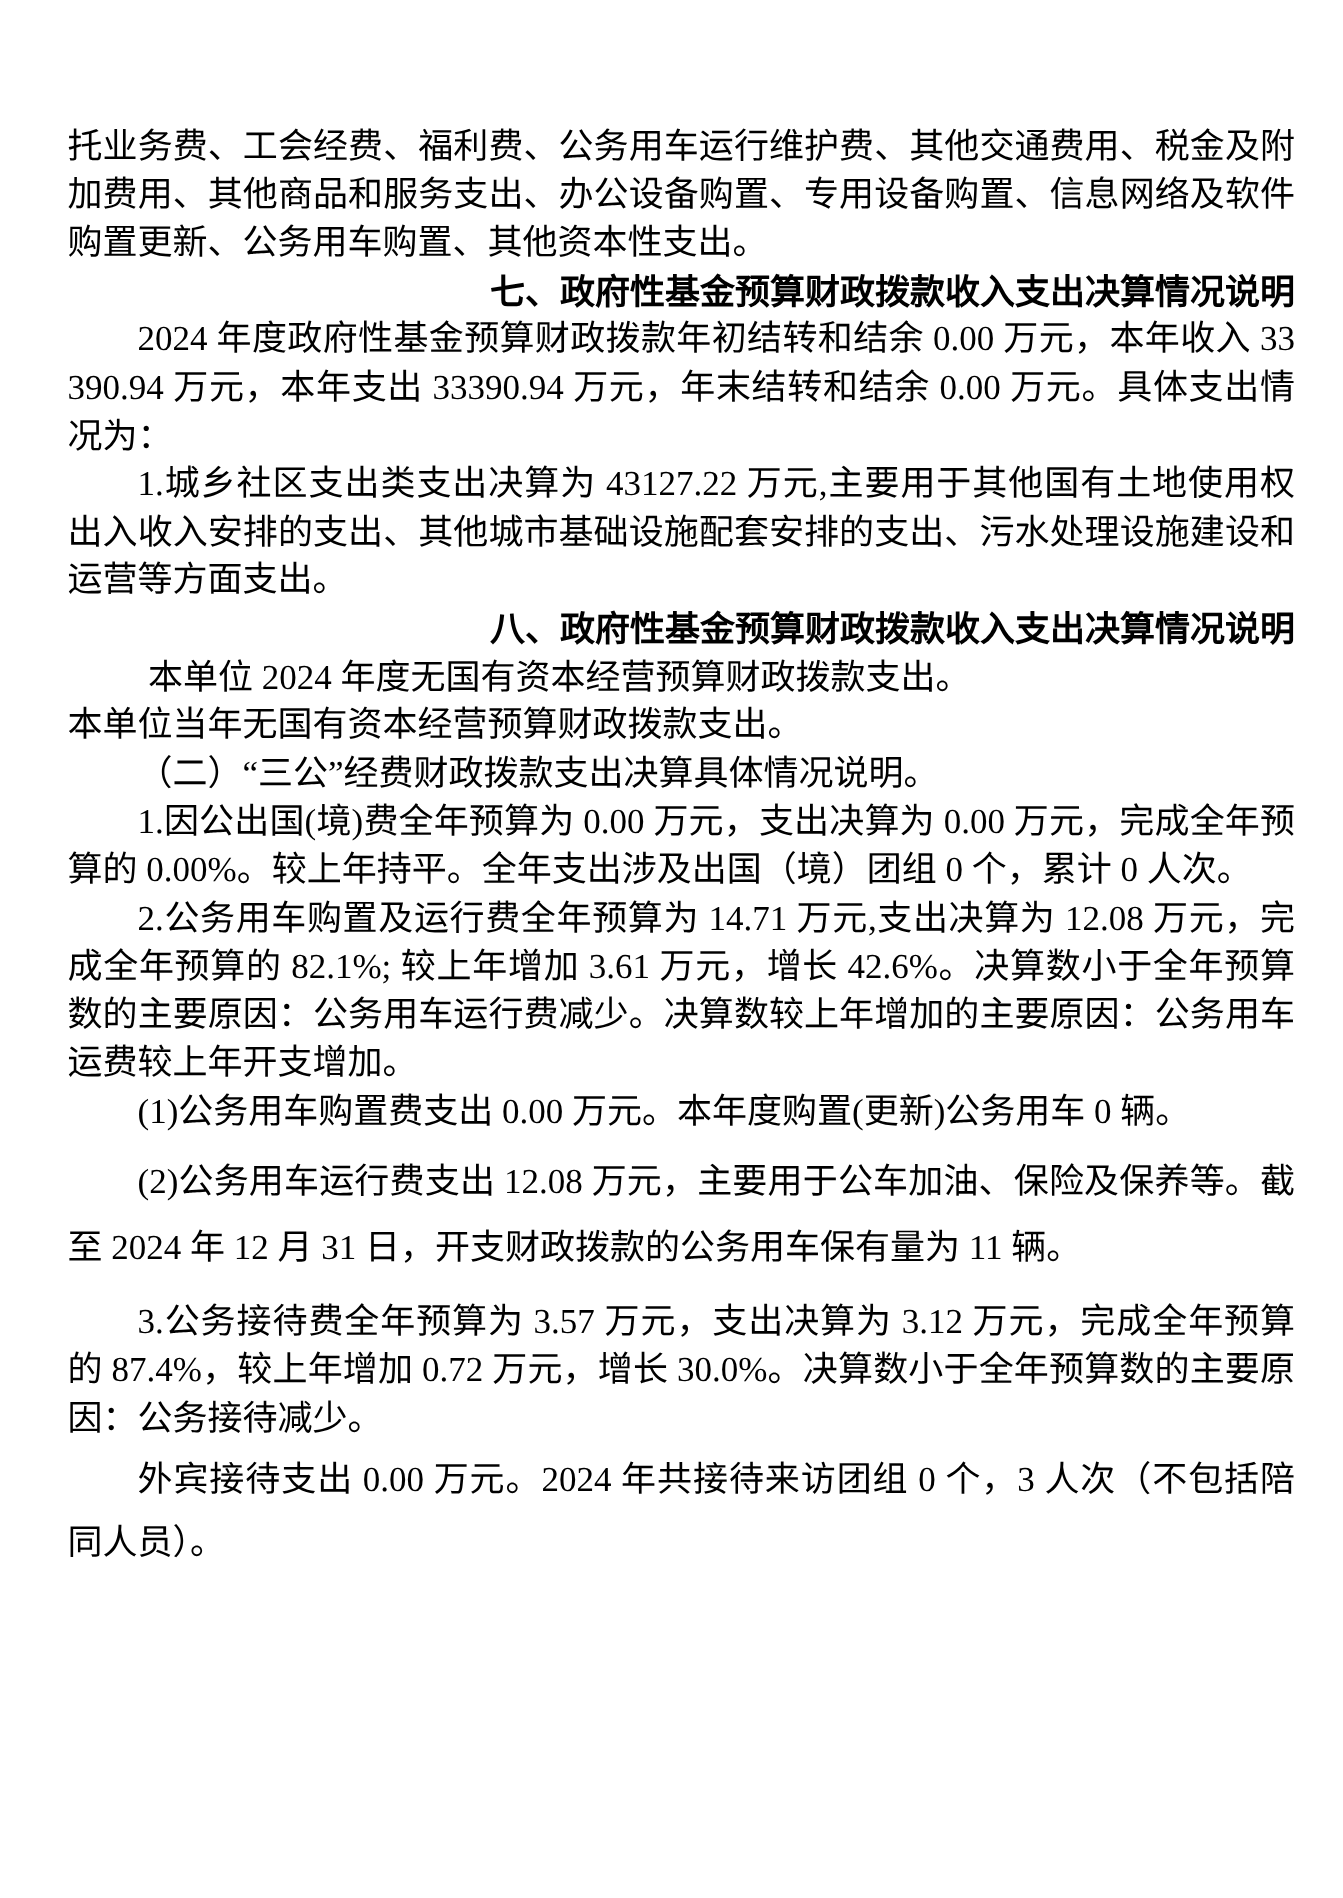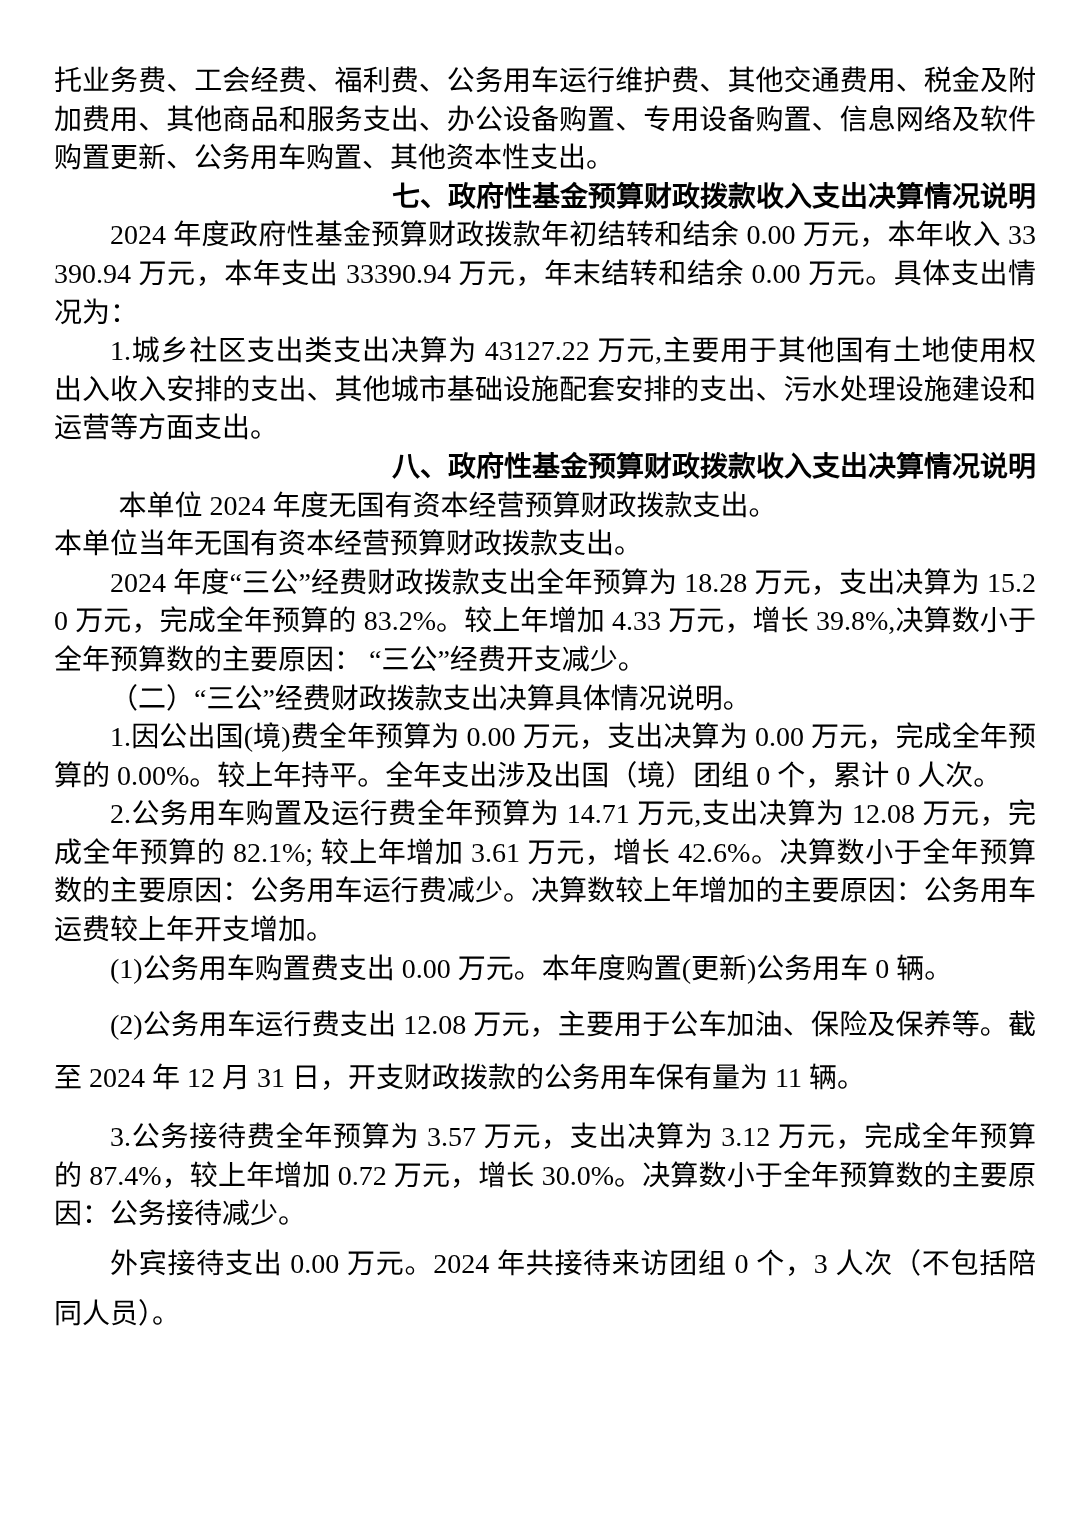--- a/index.html
+++ b/index.html
@@ -6,21 +6,21 @@
     margin: 0;
     padding: 0;
     background: #ffffff;
   }
   .page {
     position: relative;
     box-sizing: border-box;
     width: 1074px;
     height: 1518px;
     background: #ffffff;
-    padding: 62px 38px 0 54px;
+    padding: 99px 38px 0 54px;
     overflow: hidden;
     font-family: "Liberation Serif", "DejaVu Serif", serif;
     font-size: 28px;
     line-height: 38.6px;
     color: #000000;
     text-align: justify;
   }
   .page p {
     margin: 0;
     text-indent: 2em;
@@ -41,21 +41,20 @@
 <body>
 
 <div class="page">
   <p class="noind">托业务费、工会经费、福利费、公务用车运行维护费、其他交通费用、税金及附加费用、其他商品和服务支出、办公设备购置、专用设备购置、信息网络及软件购置更新、公务用车购置、其他资本性支出。</p>
   <p class="heading">七、政府性基金预算财政拨款收入支出决算情况说明</p>
   <p>2024 年度政府性基金预算财政拨款年初结转和结余 0.00 万元，本年收入 33390.94 万元，本年支出 33390.94 万元，年末结转和结余 0.00 万元。具体支出情况为：</p>
   <p>1.城乡社区支出类支出决算为 43127.22 万元,主要用于其他国有土地使用权出入收入安排的支出、其他城市基础设施配套安排的支出、污水处理设施建设和运营等方面支出。</p>
   <p class="heading">八、政府性基金预算财政拨款收入支出决算情况说明</p>
   <p class="indplus">本单位 2024 年度无国有资本经营预算财政拨款支出。</p>
   <p class="noind">本单位当年无国有资本经营预算财政拨款支出。</p>
-  <p>2024 年度“三公”经费财政拨款支出全年预算为 18.28 万元，支出决算为 15.20 万元，完成全年预算的 83.2%。较上年增加 4.33 万元，增长 39.8%,决算数小于全年预算数的主要原因： “三公”经费开支减少。</p>
   <p>（二）“三公”经费财政拨款支出决算具体情况说明。</p>
   <p>1.因公出国(境)费全年预算为 0.00 万元，支出决算为 0.00 万元，完成全年预算的 0.00%。较上年持平。全年支出涉及出国（境）团组 0 个，累计 0 人次。</p>
   <p>2.公务用车购置及运行费全年预算为 14.71 万元,支出决算为 12.08 万元，完成全年预算的 82.1%; 较上年增加 3.61 万元，增长 42.6%。决算数小于全年预算数的主要原因：公务用车运行费减少。决算数较上年增加的主要原因：公务用车运费较上年开支增加。</p>
   <p>(1)公务用车购置费支出 0.00 万元。本年度购置(更新)公务用车 0 辆。</p>
   <p class="loose">(2)公务用车运行费支出 12.08 万元，主要用于公车加油、保险及保养等。截至 2024 年 12 月 31 日，开支财政拨款的公务用车保有量为 11 辆。</p>
   <p class="gaptop">3.公务接待费全年预算为 3.57 万元，支出决算为 3.12 万元，完成全年预算的 87.4%，较上年增加 0.72 万元，增长 30.0%。决算数小于全年预算数的主要原因：公务接待减少。</p>
   <p class="loose2">外宾接待支出 0.00 万元。2024 年共接待来访团组 0 个，3 人次（不包括陪同人员）。</p>
 </div>
 
 </body></html>

